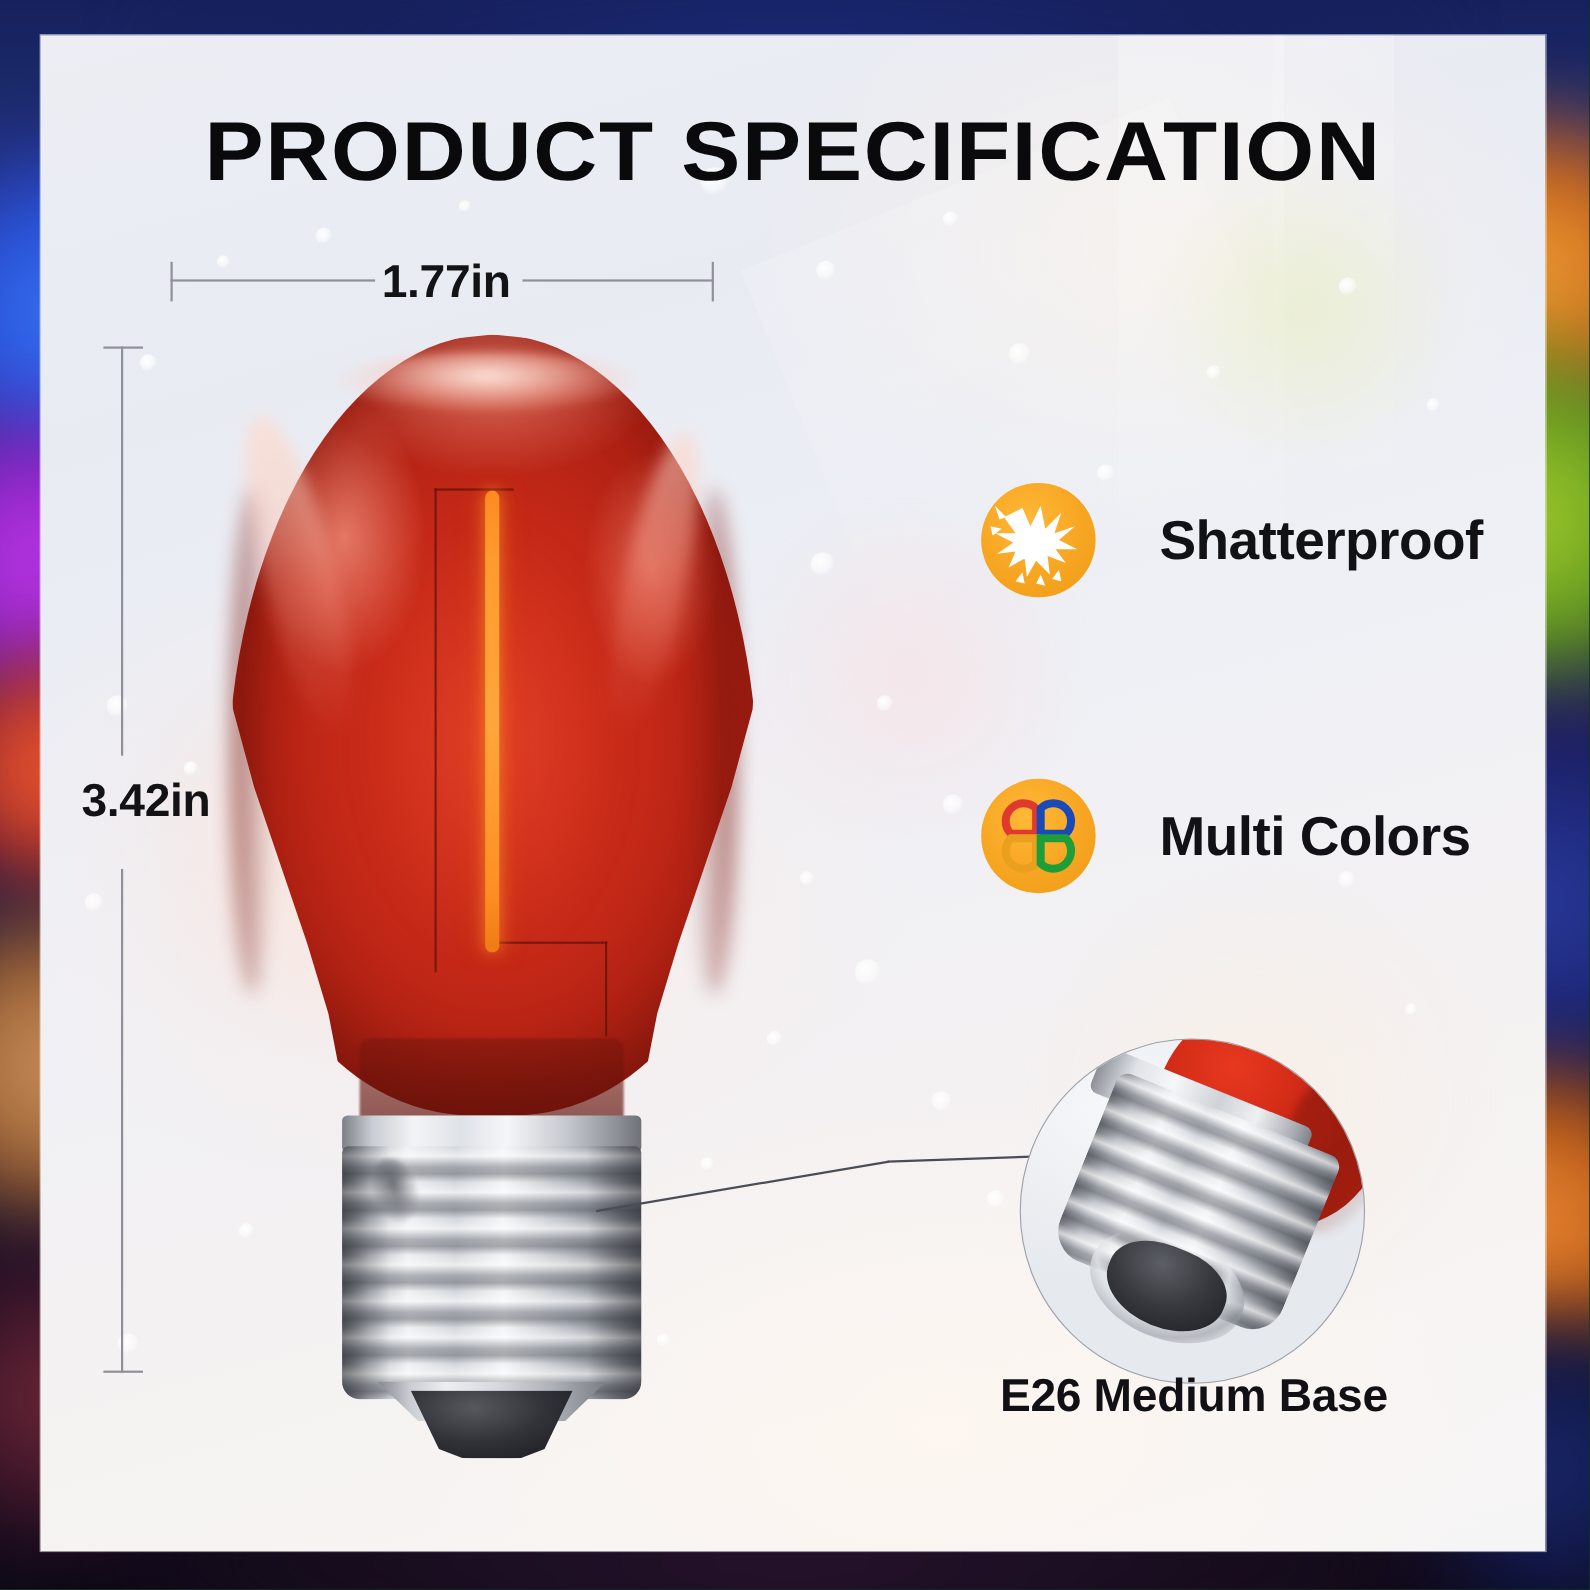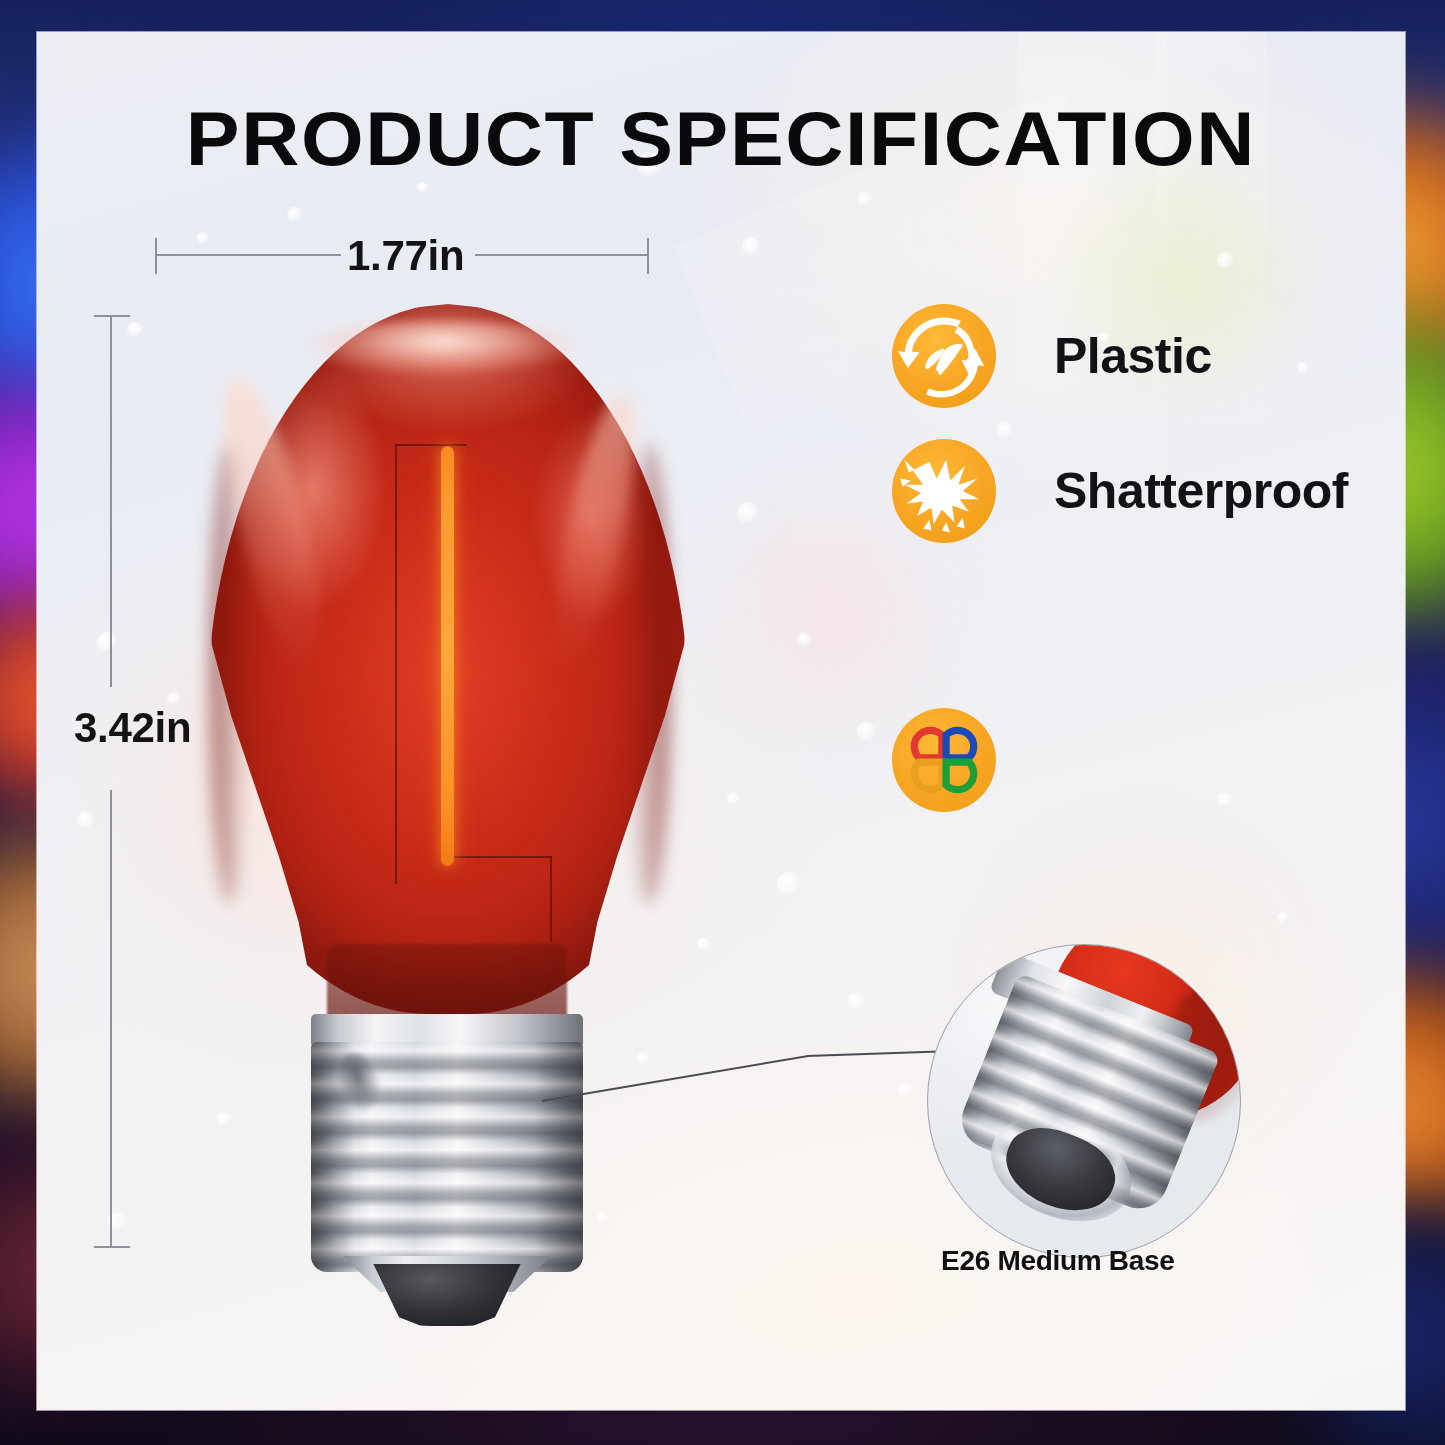--- a/index.html
+++ b/index.html
@@ -413,27 +413,27 @@
     height: 96px;
     transform: rotate(22deg);
     border-radius: 50%;
     background: radial-gradient(ellipse at 42% 30%, rgba(245,246,248,.0) 38%, rgba(225,228,233,.85) 52%, rgba(150,154,161,.6) 70%, rgba(150,154,161,0) 84%);
   }
   #callout-label {
     position: absolute;
     left: 872px;
     top: 1213px;
     width: 350px;
+    text-align: center;
     font-family: "Liberation Sans", sans-serif;
     font-weight: bold;
-    font-size: 28px;
+    font-size: 42px;
     color: #111115;
     letter-spacing: -.3px;
     white-space: nowrap;
-    margin-left: 32px;
   }
   .leader {
     position: absolute;
     background: #4a4d55;
     transform-origin: 0 50%;
     height: 2.4px;
   }
 </style>
 </head>
 <body>
@@ -531,35 +531,20 @@
 
       <div class="bulb-neck"></div>
       <div class="base-collar"></div>
       <div class="base-body"></div>
       <div class="base-thread-shade"></div>
       <div class="base-gloss"></div>
       <div class="base-taper"></div>
       <div class="base-tip"></div>
     </div>
 
-    <div class="feature-row" style="left:855px; top:272px;">
-      <div class="feature-icon">
-        <svg viewBox="0 0 100 100" width="104" height="104" aria-hidden="true">
-          <g fill="#FFFFFF">
-            <path d="M50 13 C30.5 13 14.5 27.5 12.3 46.2 l-6.6 -0.9 l9.6 16.2 l11.2 -14.9 l-7.2 -1 C21.4 30.8 34.3 19.6 50 19.6 c4.6 0 9 1 13 2.7 l3.1 -6 C61 14.2 55.7 13 50 13 Z"></path>
-            <path d="M88.2 48.4 l-11 15.1 l7.2 0.9 c-2.1 16.8 -15 28 -30.7 28 c-4.6 0 -9 -1 -13 -2.7 l-3.1 6 c5.1 2.2 10.4 3.3 16.1 3.3 c19.5 0 35.5 -14.5 37.7 -33.2 l6.6 0.9 Z" transform="translate(-6,-6) scale(0.93) translate(4,4)"></path>
-            <path d="M73.5 24.2 l-3.6 6.3 c10.8 6.5 16.4 18.6 14.2 30.7 l-7 -1.5 l8.3 17 l12.2 -14.1 l-7 -1.5 c2.6 -15.3 -4.3 -30.3 -17.1 -36.9 Z" transform="translate(-8,-2) scale(0.9) translate(6,2)"></path>
-            <path d="M48.5 43.2 c-8.6 2.2 -14.7 8.2 -16.6 16.6 c-0.5 2.2 1.4 3.4 3.1 2.2 c7.2 -5 11.8 -10.3 14.8 -17.2 c0.6 -1.3 0 -2 -1.3 -1.6 Z"></path>
-            <path d="M66.6 38.8 c-7.2 -1.2 -14.3 2.2 -18.5 9.1 c-3.4 5.6 -4.6 11.8 -3.6 18.4 c0.3 1.9 2 2.3 3.2 0.9 c8.3 -9.3 14.1 -18.2 19.8 -26.3 c0.9 -1.2 0.4 -1.9 -0.9 -2.1 Z"></path>
-            <path d="M45 63.8 c3.6 -7.6 8.8 -14.7 15.9 -22.1 c0.9 -1 0.2 -1.9 -0.9 -1.3 c-8.7 4.7 -15.2 12.5 -17.8 21.9 c-0.4 1.5 2.1 2.9 2.8 1.5 Z"></path>
-          </g>
-        </svg>
-      </div>
-      <div class="feature-label">Plastic</div>
-    </div>
 
     <div class="feature-row" style="left:855px; top:407px;">
       <div class="feature-icon">
         <svg viewBox="0 0 100 100" width="104" height="104" aria-hidden="true">
           <g fill="#FFFFFF">
             <path d="M36 22 L43 38 L52 20 L56 40 L70 26 L64 44 L82 38 L68 50 L84 58 L65 58 L74 70 L58 64 L60 80 L48 68 L40 82 L38 66 L24 74 L30 60 L14 62 L28 52 L12 44 L30 44 L20 30 Z"></path>
             <path d="M12 20 L22 30 L16 32 Z"></path>
             <path d="M8 38 L18 40 L10 46 Z"></path>
             <path d="M30 86 L36 78 L38 88 Z"></path>
             <path d="M48 88 L52 80 L56 90 Z"></path>
@@ -584,20 +569,21 @@
             <path d="M48 48 L26 48 A13 13 0 1 1 48 26 Z" stroke="#E03A2F"></path>
 
             <path d="M52 48 L52 26 A13 13 0 1 1 74 48 Z" stroke="#1A49B8"></path>
 
             <path d="M48 52 L48 74 A13 13 0 1 1 26 52 Z" stroke="#E8A01E"></path>
 
             <path d="M52 52 L74 52 A13 13 0 1 1 52 74 Z" stroke="#1E9E38"></path>
           </g>
         </svg>
       </div>
+      <div class="feature-label">Multi Colors</div>
     </div>
 
     <div>
       <div class="leader" style="left:505px; top:1068px; width:270px; transform:rotate(-9.6deg);"></div>
       <div class="leader" style="left:770px; top:1023px; width:132px; transform:rotate(-2deg);"></div>
     </div>
 
     <div id="callout-circle">
       <div class="co-red"></div>
       <div class="co-red-dark"></div>

